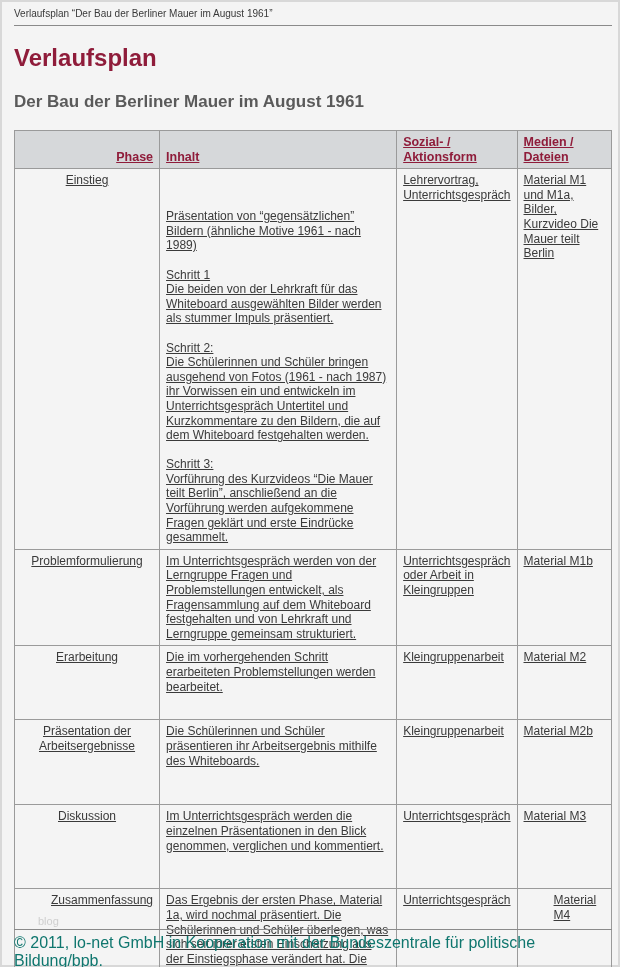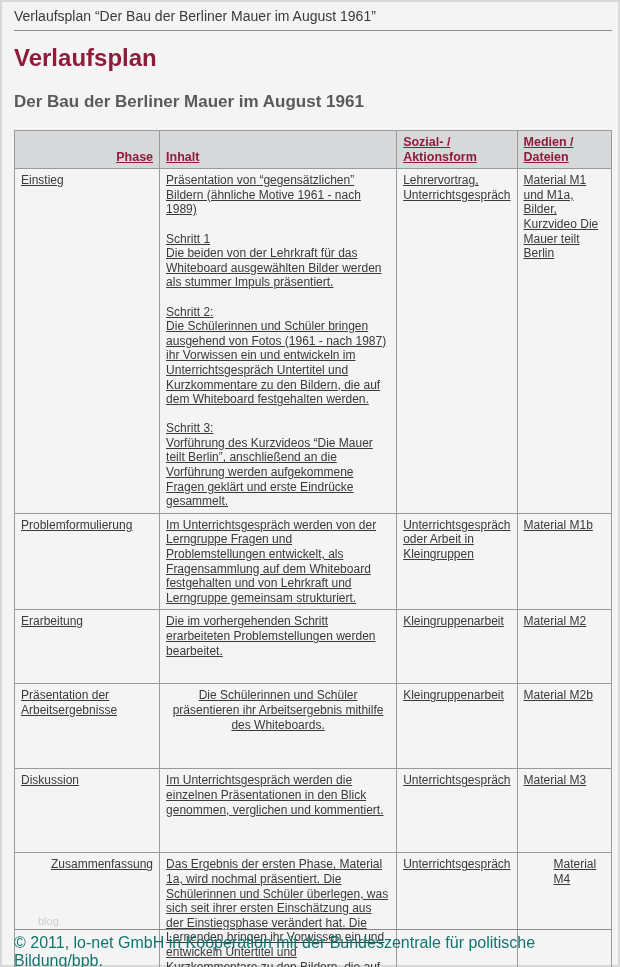--- a/index.html
+++ b/index.html
@@ -1,27 +1,27 @@
 <!DOCTYPE html>
 <html><head>
 <meta charset="utf-8">
 <style>
   * { box-sizing: border-box; margin: 0; padding: 0; }
   html, body { width: 620px; height: 967px; background: #f4f4f4; overflow: hidden; }
   body { font-family: "Liberation Sans", sans-serif; color: #3a3a3a; position: relative; }
   .page-frame { position: absolute; left: 0; top: 0; width: 620px; height: 967px; border: 2px solid #d8d8d8; }
-  .running-head { position: absolute; left: 14px; top: 8px; width: 598px; font-size: 14px; color: #3a3a3a; padding-bottom: 6px; border-bottom: 1.5px solid #8a8a8a; }
+  .running-head { position: absolute; left: 14px; top: 8px; width: 598px; font-size: 10px; color: #3a3a3a; padding-bottom: 6px; border-bottom: 1.5px solid #8a8a8a; }
   .title { position: absolute; left: 14px; top: 44px; font-size: 24px; font-weight: bold; color: #8f1c3a; }
   .subtitle { position: absolute; left: 14px; top: 92px; font-size: 17px; font-weight: bold; color: #5a5a5a; }
   table { position: absolute; left: 14px; top: 130px; width: 598px; border-collapse: collapse; font-size: 12px; line-height: 14.6px; color: #3a3a3a; }
   col.c1 { width: 123px; } col.c2 { width: 284px; } col.c3 { width: 93px; } col.c4 { width: 98px; }
   th, td { border: 1px solid #9a9a9a; vertical-align: top; padding: 4px 6px; text-decoration: underline; }
   thead th { background: #d6d8da; color: #8f1c3a; font-weight: bold; font-size: 12.5px; vertical-align: bottom; text-align: left; height: 38px; padding-bottom: 4px; }
   thead th.phase-h { text-align: right; }
-  td.phase { text-align: left; }
+  td.phase { text-align: center; }
   td.inhalt p { margin: 0; }
   td.inhalt p + p { margin-top: 14.6px; }
   .blog { position: absolute; left: 38px; top: 915px; font-size: 11px; color: #cfcfcf; }
   .footer-rule { position: absolute; left: 14px; top: 929px; width: 598px; border-top: 1.5px solid #8a8a8a; }
   .footer { position: absolute; left: 14px; top: 934px; font-size: 16px; color: #0f766e; }
 </style>
 </head>
 <body>
 
 <div class="page-frame"></div>
@@ -42,21 +42,21 @@
       <th class="phase-h">Phase</th>
       <th>Inhalt</th>
       <th>Sozial- / Aktionsform</th>
       <th>Medien / Dateien</th>
     </tr>
   </thead>
   <tbody id="tbody">
       <tr style="height: 297px;">
         <td class="phase" style="white-space: pre-line;">Einstieg</td>
         <td class="inhalt">
-          <p style="white-space: pre-line;">Präsentation von “gegensätzlichen” Bildern (ähnliche Motive 1961 - nach 1989)</p>
+          <p style="white-space: pre-line; margin-top: 36px;">Präsentation von “gegensätzlichen” Bildern (ähnliche Motive 1961 - nach 1989)</p>
           <p style="white-space: pre-line;">Schritt 1
 Die beiden von der Lehrkraft für das Whiteboard ausgewählten Bilder werden als stummer Impuls präsentiert.</p>
           <p style="white-space: pre-line;">Schritt 2:
 Die Schülerinnen und Schüler bringen ausgehend von Fotos (1961 - nach 1987) ihr Vorwissen ein und entwickeln im Unterrichtsgespräch Untertitel und Kurzkommentare zu den Bildern, die auf dem Whiteboard festgehalten werden.</p>
           <p style="white-space: pre-line;">Schritt 3:
 Vorführung des Kurzvideos “Die Mauer teilt Berlin”, anschließend an die Vorführung werden aufgekommene Fragen geklärt und erste Eindrücke gesammelt.</p>
         </td>
         <td style="white-space: pre-line;">Lehrervortrag, Unterrichtsgespräch</td>
         <td style="white-space: pre-line;">Material M1 und M1a, Bilder, Kurzvideo Die Mauer teilt Berlin</td>
       </tr>
@@ -72,21 +72,21 @@
         <td class="phase" style="white-space: pre-line;">Erarbeitung</td>
         <td class="inhalt">
           <p style="white-space: pre-line;">Die im vorhergehenden Schritt erarbeiteten Problemstellungen werden bearbeitet.</p>
         </td>
         <td style="white-space: pre-line;">Kleingruppenarbeit</td>
         <td style="white-space: pre-line;">Material M2</td>
       </tr>
       <tr style="height: 85px;">
         <td class="phase" style="white-space: pre-line;">Präsentation der Arbeitsergebnisse</td>
         <td class="inhalt">
-          <p style="white-space: pre-line; text-align: center;">Die Schülerinnen und Schüler präsentieren ihr Arbeitsergebnis mithilfe des Whiteboards.</p>
+          <p style="white-space: pre-line;">Die Schülerinnen und Schüler präsentieren ihr Arbeitsergebnis mithilfe des Whiteboards.</p>
         </td>
         <td style="white-space: pre-line;">Kleingruppenarbeit</td>
         <td style="white-space: pre-line;">Material M2b</td>
       </tr>
       <tr style="height: 84px;">
         <td class="phase" style="white-space: pre-line;">Diskussion</td>
         <td class="inhalt">
           <p style="white-space: pre-line;">Im Unterrichtsgespräch werden die einzelnen Präsentationen in den Blick genommen, verglichen und kommentiert.</p>
         </td>
         <td style="white-space: pre-line;">Unterrichtsgespräch</td>

